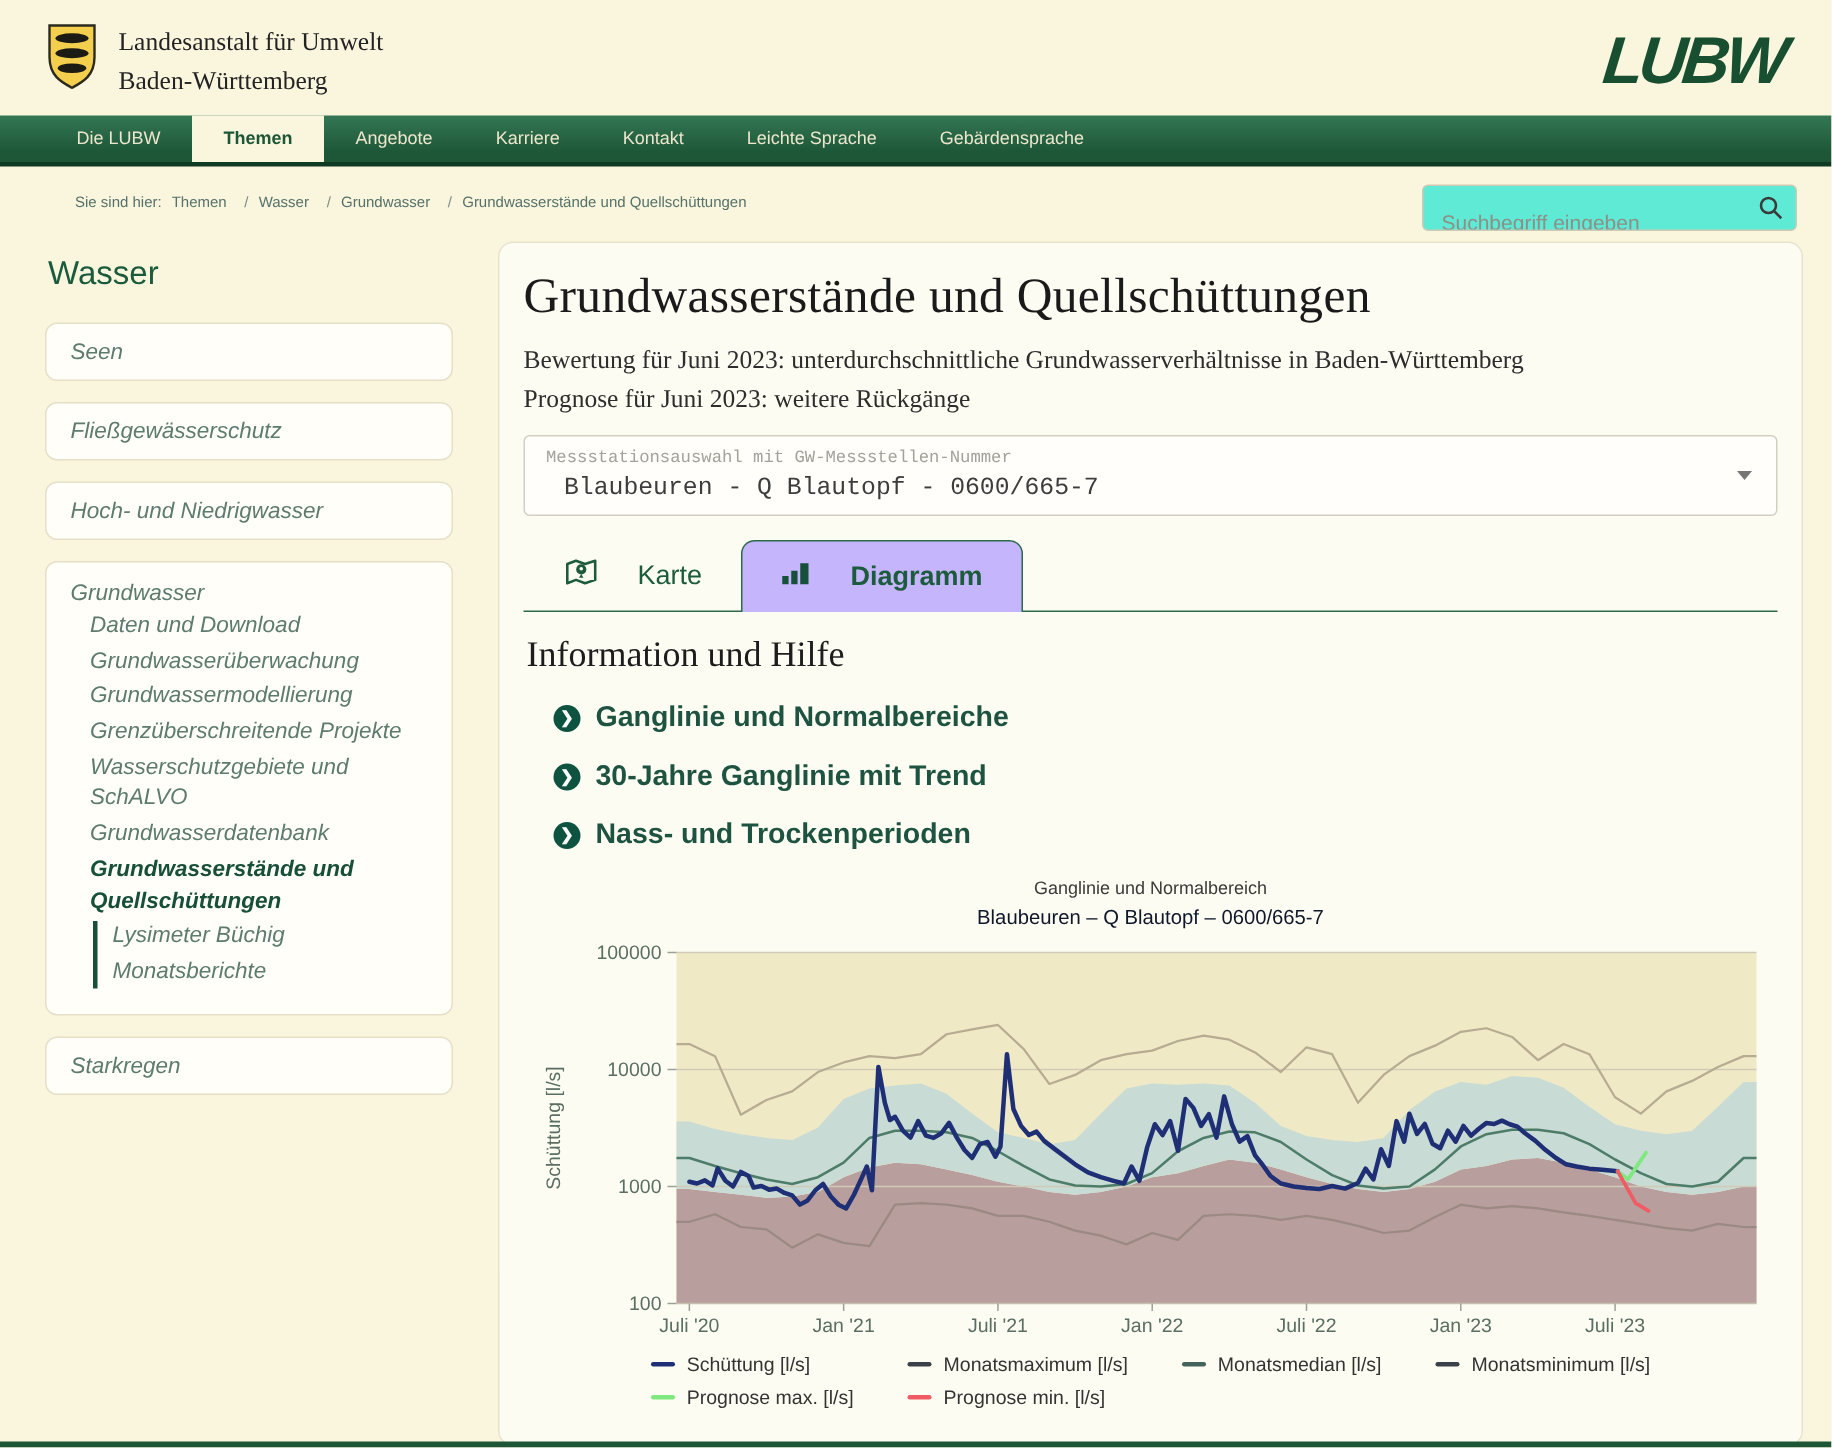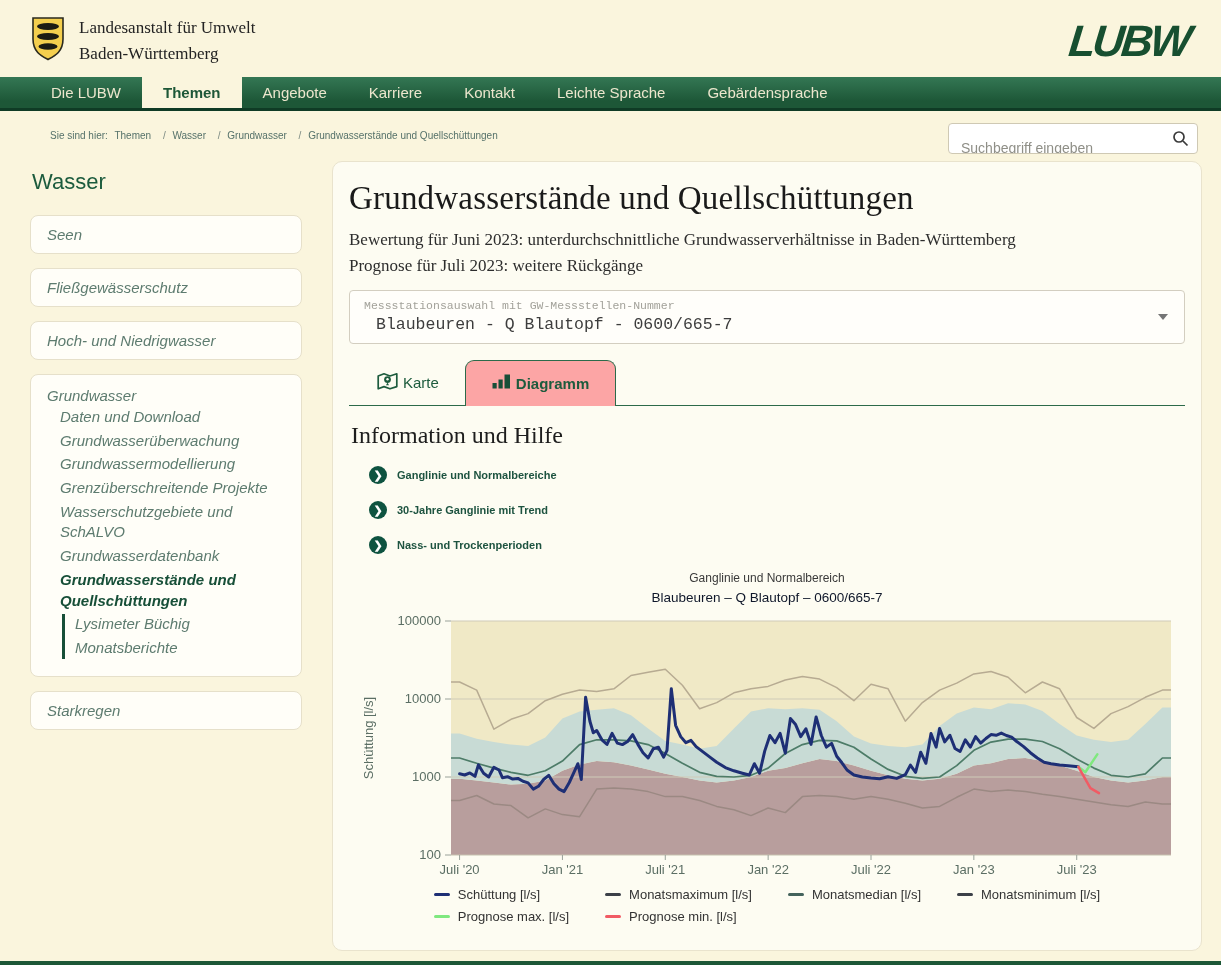--- a/index.html
+++ b/index.html
@@ -14,32 +14,32 @@
   .hdr { display:flex; align-items:center; padding:13px 26px 9px 30px; height:77px; }
   .org-name { margin-left:13px; font-family:"Liberation Serif", serif; font-size:17px; line-height:1.5; color:#232323; }
   .logo { margin-left:auto; padding-right:6px; }
   .logo-text {
     font-style:italic; font-weight:bold; font-size:44px; letter-spacing:-3px;
     color:#174f30; transform:skewX(-6deg); display:inline-block;
     font-family:"Liberation Sans", sans-serif;
   }
   
   .nav { display:flex; padding-left:30px; background:linear-gradient(180deg,#347754 0%,#1d5737 78%); border-bottom:3px solid #0f3b25; }
-  .nav-item { padding:0 21px; line-height:31px; font-size:15px; color:#ece6cd; cursor:pointer; }
+  .nav-item { padding:0 21px; line-height:31px; font-size:12px; color:#ece6cd; cursor:pointer; }
   .nav-item.active { background:#faf5dd; color:#1d5737; font-weight:bold; }
   
   .crumb-row { position:relative; padding:19px 26px 12px 30px; }
   .crumbs { font-size:10px; color:#56726a;margin-left:20px; }
   .crumbs span { margin-right:4px; }
   .crumb-link { cursor:pointer; }
   .crumb-sep { color:#7d8b84; margin:0 5px; }
   .searchbox { position:absolute; right:23px; top:12px; width:250px; }
   .searchbox input {
     width:100%; height:31px; border:1px solid #cfc9b4; border-radius:4px;
-    background:#ffffff; padding:18px 34px 0 12px; font-size:14px; color:#444;
+    background:#5eead4; padding:18px 34px 0 12px; font-size:14px; color:#444;
     font-family:"Liberation Sans", sans-serif;
   }
   .searchbox input::placeholder { color:#8f8f87; }
   .search-ic { position:absolute; right:9px; top:7px; }
   
   .content { display:flex; gap:30px; padding:8px 20px 0 30px; align-items:flex-start; }
   .sidebar { width:272px; flex:none; }
   .sb-title { font-size:22px; color:#1b5b3d; font-weight:400; margin:8px 0 20px 2px; }
   .sb-card {
     background:#fffef8; border:1px solid #e6e0ca; border-radius:8px;
@@ -63,29 +63,29 @@
   .sel {
     position:relative; margin-top:10px; border:1px solid #d3cec0; border-radius:4px;
     background:#fffefa; padding:8px 34px 9px 14px; cursor:pointer;font-family:Liberation Mono, monospace;
   }
   .sel-label { font-size:11.5px; color:#a3a29a; margin-bottom:3px; }
   .sel-value { font-size:16.5px; color:#3d3d3d;margin-left:12px; }
   .sel-caret { position:absolute; right:16px; top:23px; width:0; height:0;
     border-left:5px solid transparent; border-right:5px solid transparent; border-top:6px solid #757575; }
   
   .tabs { display:flex; margin-top:16px; border-bottom:1px solid #2c6a4a; padding-left:2px; }
-  .tab { display:flex; align-items:center; gap:5px; padding:12px 26px 11px; font-size:15px; color:#1d5b3d; cursor:pointer; }
+  .tab { display:flex; align-items:center; gap:27px; padding:12px 26px 11px; font-size:18px; color:#1d5b3d; cursor:pointer; }
   .tab.active {
     border:1px solid #2c6a4a; border-bottom:none; border-radius:9px 9px 0 0;
-    background:#fca5a5; font-weight:bold; margin-bottom:-1px; padding-bottom:12px;
+    background:#c4b5fd; font-weight:bold; margin-bottom:-1px; padding-bottom:12px;
   }
   
   .info-h { font-family:"Liberation Serif", serif; font-weight:400; font-size:24px; color:#1d1d1d; margin:16px 0 4px 2px; }
   .ilink { display:flex; align-items:center; gap:10px; margin:17px 0 17px 20px; cursor:pointer; }
-  .ilink-txt { font-size:11px; font-weight:bold; color:#1d5340; }
+  .ilink-txt { font-size:19px; font-weight:bold; color:#1d5340; }
   .chev { width:18px; height:18px; border-radius:50%; background:#0e5340; color:#fff;
     font-size:11px; line-height:18px; text-align:center; font-weight:bold; flex:none; }
   
   .chart-block { margin-top:10px; text-align:center; }
   .chart-title { font-size:12px; color:#3a3a3a; font-weight:400; margin-bottom:5px; }
   .chart-sub { font-size:13.5px; color:#0f172a; margin-bottom:4px; }
   .legend { display:grid; grid-template-columns:repeat(4,auto); column-gap:36px; row-gap:7px;
     justify-content:center; margin-top:2px; }
   .legend-item { display:flex; align-items:center; gap:8px; cursor:pointer; }
   .legend-dash { width:16px; height:3px; border-radius:2px; flex:none; }
@@ -170,21 +170,21 @@
         </ul>
       </ul>
     </div>
 
     <div class="sb-card">Starkregen</div>
   </aside>
 
   <main class="panel">
     <h1 class="page-title">Grundwasserstände und Quellschüttungen</h1>
     <p class="page-sub">Bewertung für Juni 2023: unterdurchschnittliche Grundwasserverhältnisse in Baden-Württemberg</p>
-    <p class="page-sub">Prognose für Juli 2023: weitere Rückgänge</p>
+    <p class="page-sub">Prognose für Juni 2023: weitere Rückgänge</p>
 
     <div class="sel">
       <div class="sel-label">Messstationsauswahl mit GW-Messstellen-Nummer</div>
       <div class="sel-value">Blaubeuren - Q Blautopf - 0600/665-7</div>
       <div class="sel-caret"></div>
     </div>
 
     <div class="tabs">
       <div class="tab">
         <span>

